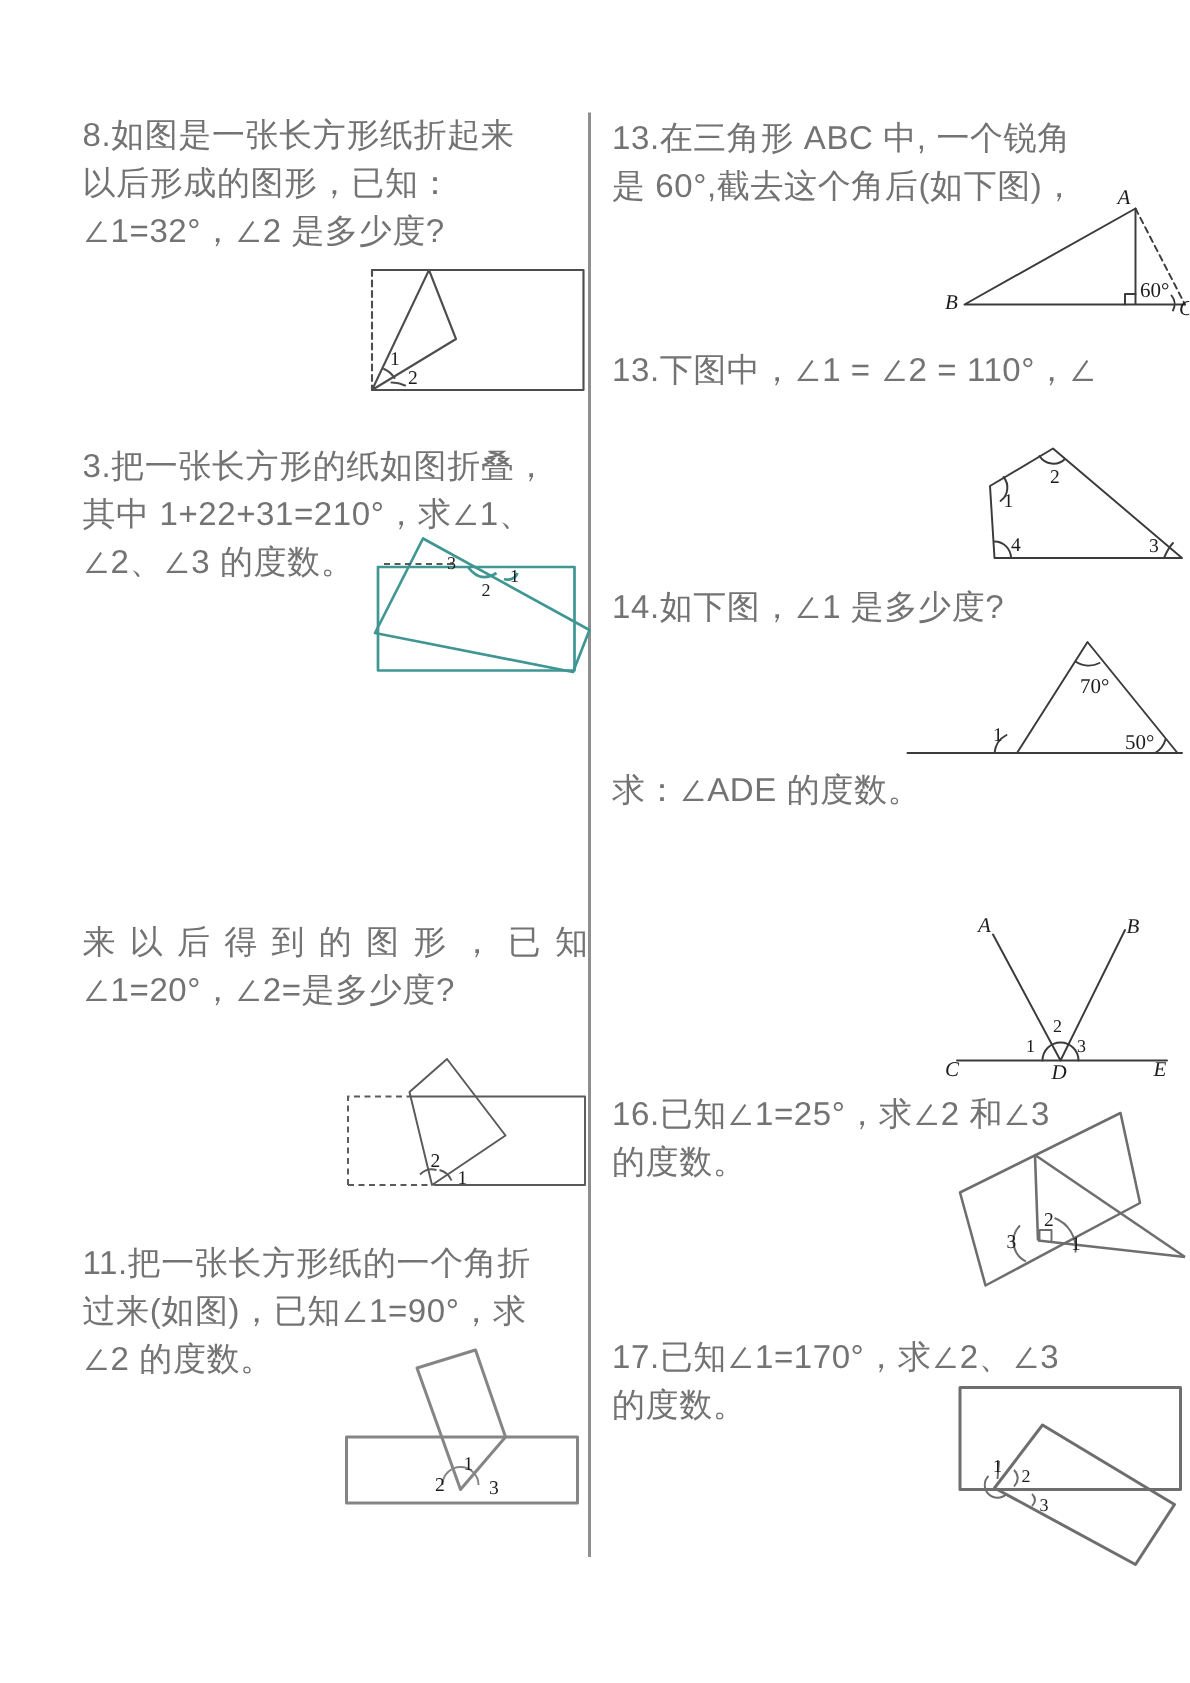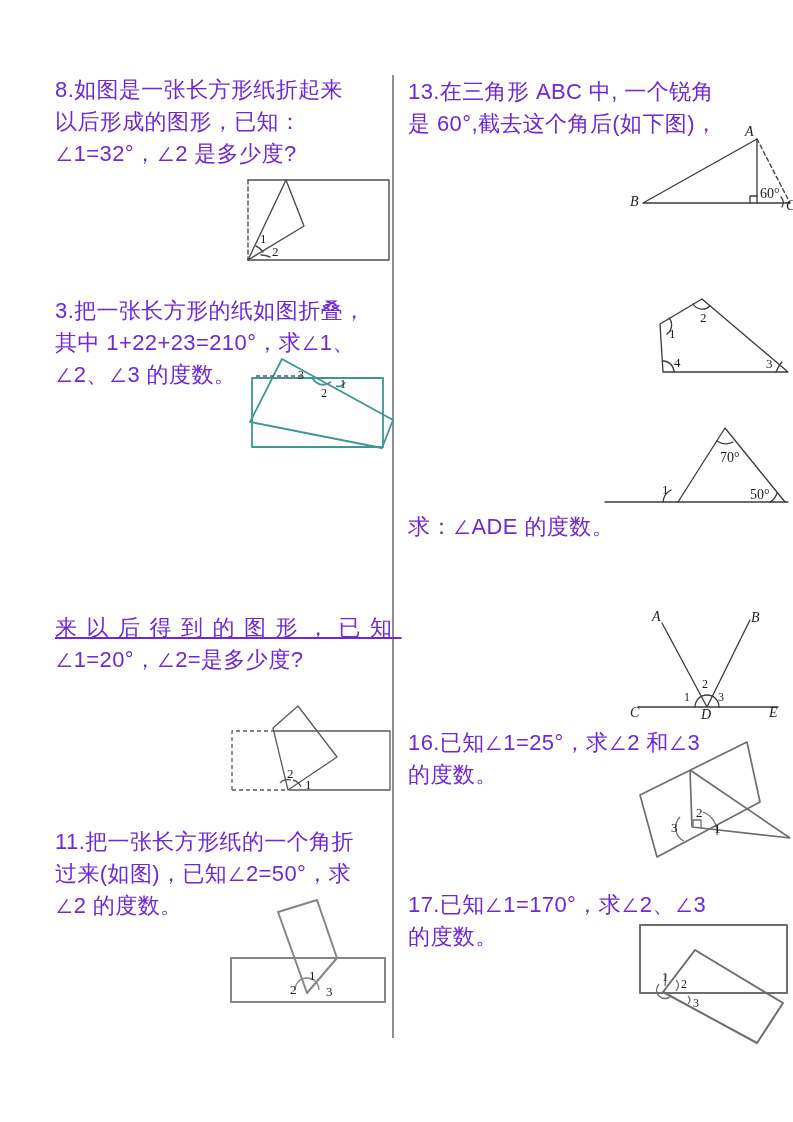--- a/index.html
+++ b/index.html
@@ -1,23 +1,23 @@
 <!DOCTYPE html>
 <html><head>
 <meta charset="utf-8">
 <style>
   html,body{margin:0;padding:0;background:#fff;}
   .page{position:relative;width:793px;height:1122px;background:#ffffff;overflow:hidden;
-        font-family:"Liberation Sans",sans-serif;color:#6d28d9;}
+        font-family:"Liberation Sans",sans-serif;color:#737373;}
   .divider{position:absolute;left:392px;top:75px;width:2px;height:963px;background:#8f8f8f;}
   .prob{position:absolute;font-size:22px;line-height:32px;letter-spacing:0.4px;}
   .col-l{left:55px;width:345px;}
   .col-r{left:408px;width:385px;}
   .tline{white-space:nowrap;}
-  .tline.wide{letter-spacing:9.5px;text-decoration:underline;}
+  .tline.wide{letter-spacing:9.5px;}
   svg.fig{position:absolute;overflow:visible;}
   .st8 {stroke:#4d4d4d;stroke-width:1.4;fill:none;stroke-linecap:round;stroke-linejoin:round;}
   .st9 {stroke:#3f9693;stroke-width:1.8;fill:none;stroke-linejoin:round;}
   .st10{stroke:#5a5a5a;stroke-width:1.3;fill:none;stroke-linejoin:round;}
   .st11{stroke:#858585;stroke-width:2;fill:none;stroke-linejoin:round;}
   .st12{stroke:#3b3b3b;stroke-width:1.3;fill:none;stroke-linecap:round;stroke-linejoin:round;}
   .st16{stroke:#6e6e6e;stroke-width:1.7;fill:none;stroke-linejoin:round;}
   .st17{stroke:#6e6e6e;stroke-width:2;fill:none;stroke-linejoin:round;}
   .thin{stroke-width:1.3;}
   .dash{stroke-dasharray:4 3;}
@@ -43,21 +43,21 @@
     <path class="st8 dash" d="M248,180 V260"></path>
     <path class="st8" d="M286,180 L248,260 M286,180 L304,226 L248,260"></path>
     <path class="st8" d="M256,246 A16 16 0 0 1 263,252"></path>
     <path class="st8" d="M261,255 A20 20 0 0 1 270,257"></path>
     <text class="n" x="260" y="243">1</text>
     <text class="n" x="272" y="256">2</text>
   </svg>
 
   <div class="prob col-l" style="top:295px">
     <div class="tline">3.把一张长方形的纸如图折叠，</div>
-    <div class="tline">其中 1+22+23=210°，求∠1、</div>
+    <div class="tline">其中 1+22+31=210°，求∠1、</div>
     <div class="tline">∠2、∠3 的度数。</div>
   </div>
   <svg class="fig" style="left:245px;top:352px;width:158px;height:105px" viewBox="245 352 158 105">
     <path class="st9" d="M252,378 H383 V447 H252 Z"></path>
     <path class="st9" d="M282,359 L393,420 L382,448 L250,422 Z"></path>
     <path class="st10 dash" d="M256,376 H303"></path>
     <path class="st9" d="M312,378 Q320,389 331,382"></path>
     <path class="st9" d="M336,386 A7 7 0 0 0 345,382"></path>
     <text class="sm" x="298" y="379">3</text>
     <text class="sm" x="321" y="397">2</text>
@@ -73,21 +73,21 @@
     <path class="st10 dash" d="M232,790 V731 H272 M232,790 H287"></path>
     <path class="st10" d="M273,728 L298,706 L337,757 L288,790 Z"></path>
     <path class="st10" d="M280,783 A11 11 0 0 1 291,780"></path>
     <path class="st10" d="M293,780 A12 12 0 0 1 301,787"></path>
     <text class="n" x="287" y="778">2</text>
     <text class="n" x="305" y="789">1</text>
   </svg>
 
   <div class="prob col-l" style="top:826px">
     <div class="tline">11.把一张长方形纸的一个角折</div>
-    <div class="tline">过来(如图)，已知∠2=50°，求</div>
+    <div class="tline">过来(如图)，已知∠1=90°，求</div>
     <div class="tline">∠2 的度数。</div>
   </div>
   <svg class="fig" style="left:228px;top:893px;width:162px;height:115px" viewBox="228 893 162 115">
     <path class="st11" d="M231,958 H385 V1002 H231 Z"></path>
     <path class="st11" d="M278,912 L317,900 L337,958 L307,993 Z"></path>
     <path class="st11 thin" d="M295,990 A12 12 0 0 1 319,990"></path>
     <text class="n" x="309" y="980">1</text>
     <text class="n" x="290" y="994">2</text>
     <text class="n" x="326" y="996">3</text>
   </svg>
@@ -101,33 +101,37 @@
     <path class="st12 dash" d="M757,139 L790,203"></path>
     <path class="st12" d="M750,203 V196 H757"></path>
     <path class="st12" d="M781,197 A9 9 0 0 1 782,207"></path>
     <text class="it" x="745" y="136">A</text>
     <text class="it" x="630" y="206">B</text>
     <text class="it" x="786" y="210">C</text>
     <text class="deg" x="760" y="198">60°</text>
   </svg>
 
   <div class="prob col-r" style="top:231px">
+    <div class="tline">13.下图中，∠1 = ∠2 = 110°，∠</div>
   </div>
   <svg class="fig" style="left:650px;top:292px;width:143px;height:86px" viewBox="650 292 143 86">
     <path class="st12" d="M702,299 L660,324 L663,372 L788,372 Z"></path>
     <path class="st12" d="M693,304 A11 11 0 0 0 710,306"></path>
     <path class="st12" d="M669,318 A11 11 0 0 1 667,334"></path>
     <path class="st12" d="M663,361 A11 11 0 0 1 674,372"></path>
     <path class="st12" d="M776,372 Q779,365 782,362"></path>
     <text class="n" x="669" y="338">1</text>
     <text class="n" x="700" y="322">2</text>
     <text class="n" x="766" y="368">3</text>
     <text class="n" x="674" y="367">4</text>
   </svg>
 
+  <div class="prob col-r" style="top:389px">
+    <div class="tline">14.如下图，∠1 是多少度?</div>
+  </div>
   <svg class="fig" style="left:598px;top:420px;width:194px;height:88px" viewBox="598 420 194 88">
     <path class="st12" d="M605,502 H788"></path>
     <path class="st12" d="M678,502 L725,428 L785,502"></path>
     <path class="st12" d="M717,441 A16 16 0 0 0 733,442"></path>
     <path class="st12" d="M770,502 A15 15 0 0 0 777,493"></path>
     <path class="st12" d="M663,502 A15 15 0 0 1 671,490"></path>
     <text class="deg" x="720" y="462">70°</text>
     <text class="deg" x="750" y="499">50°</text>
     <text class="n" x="662" y="494">1</text>
   </svg>

